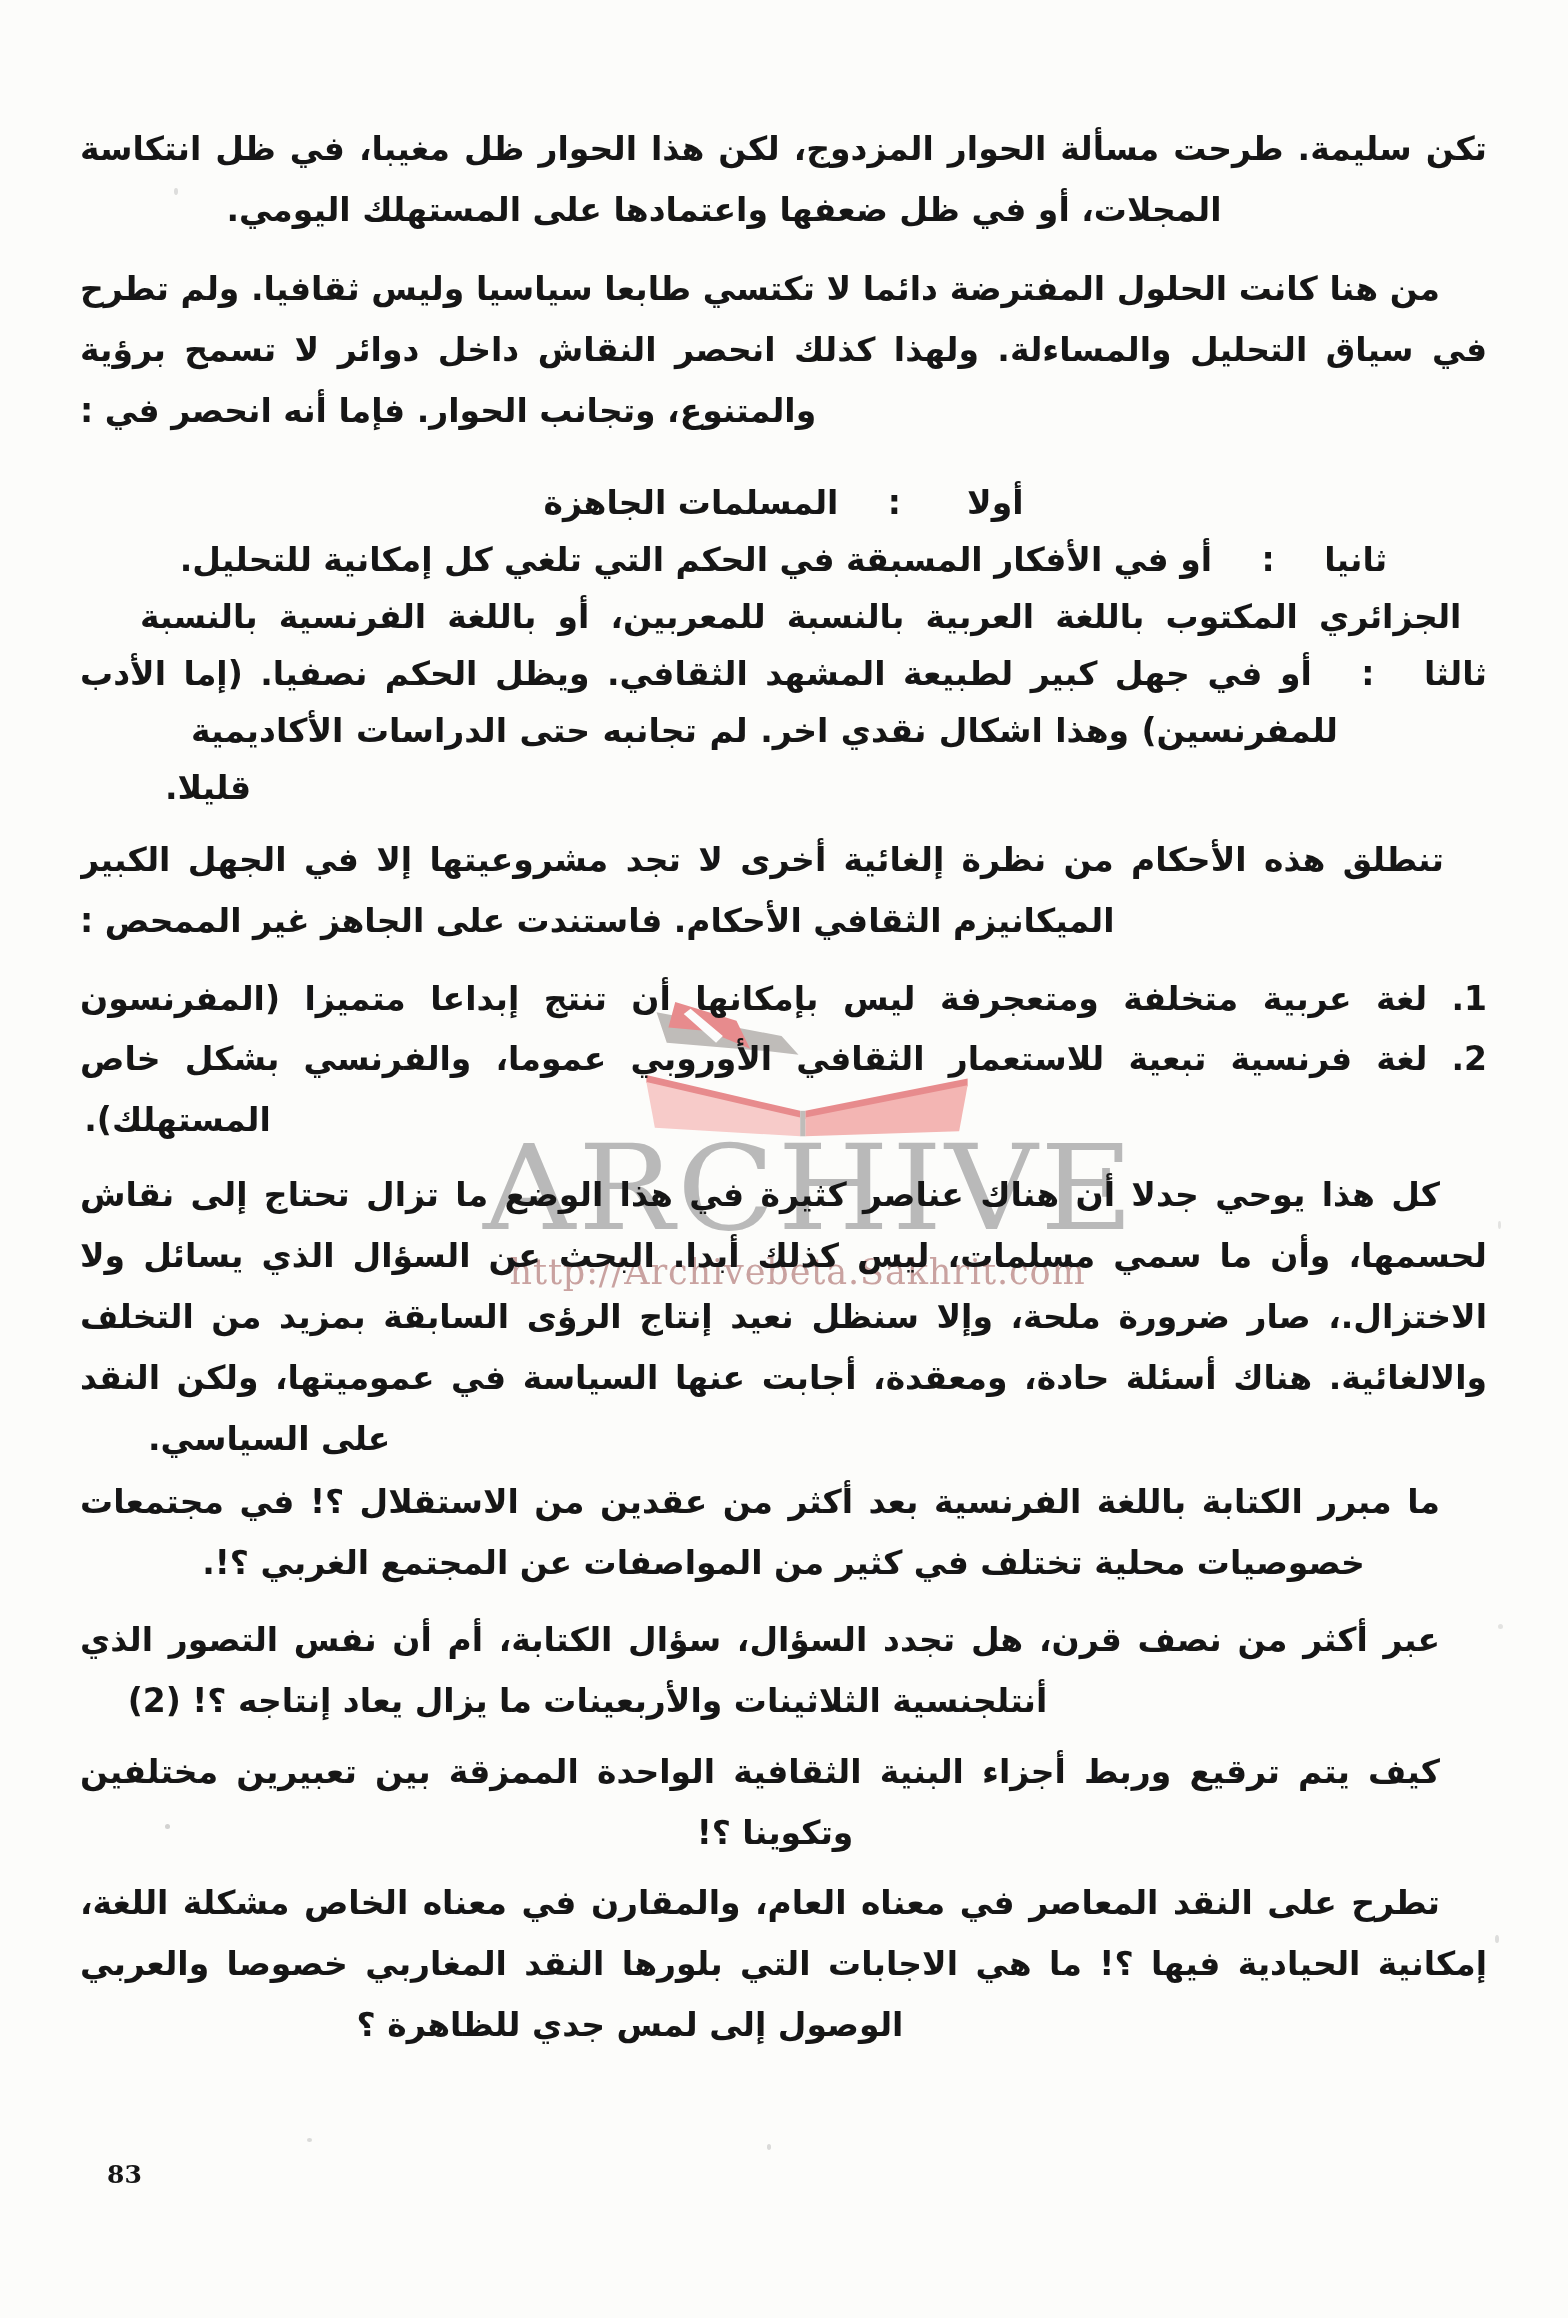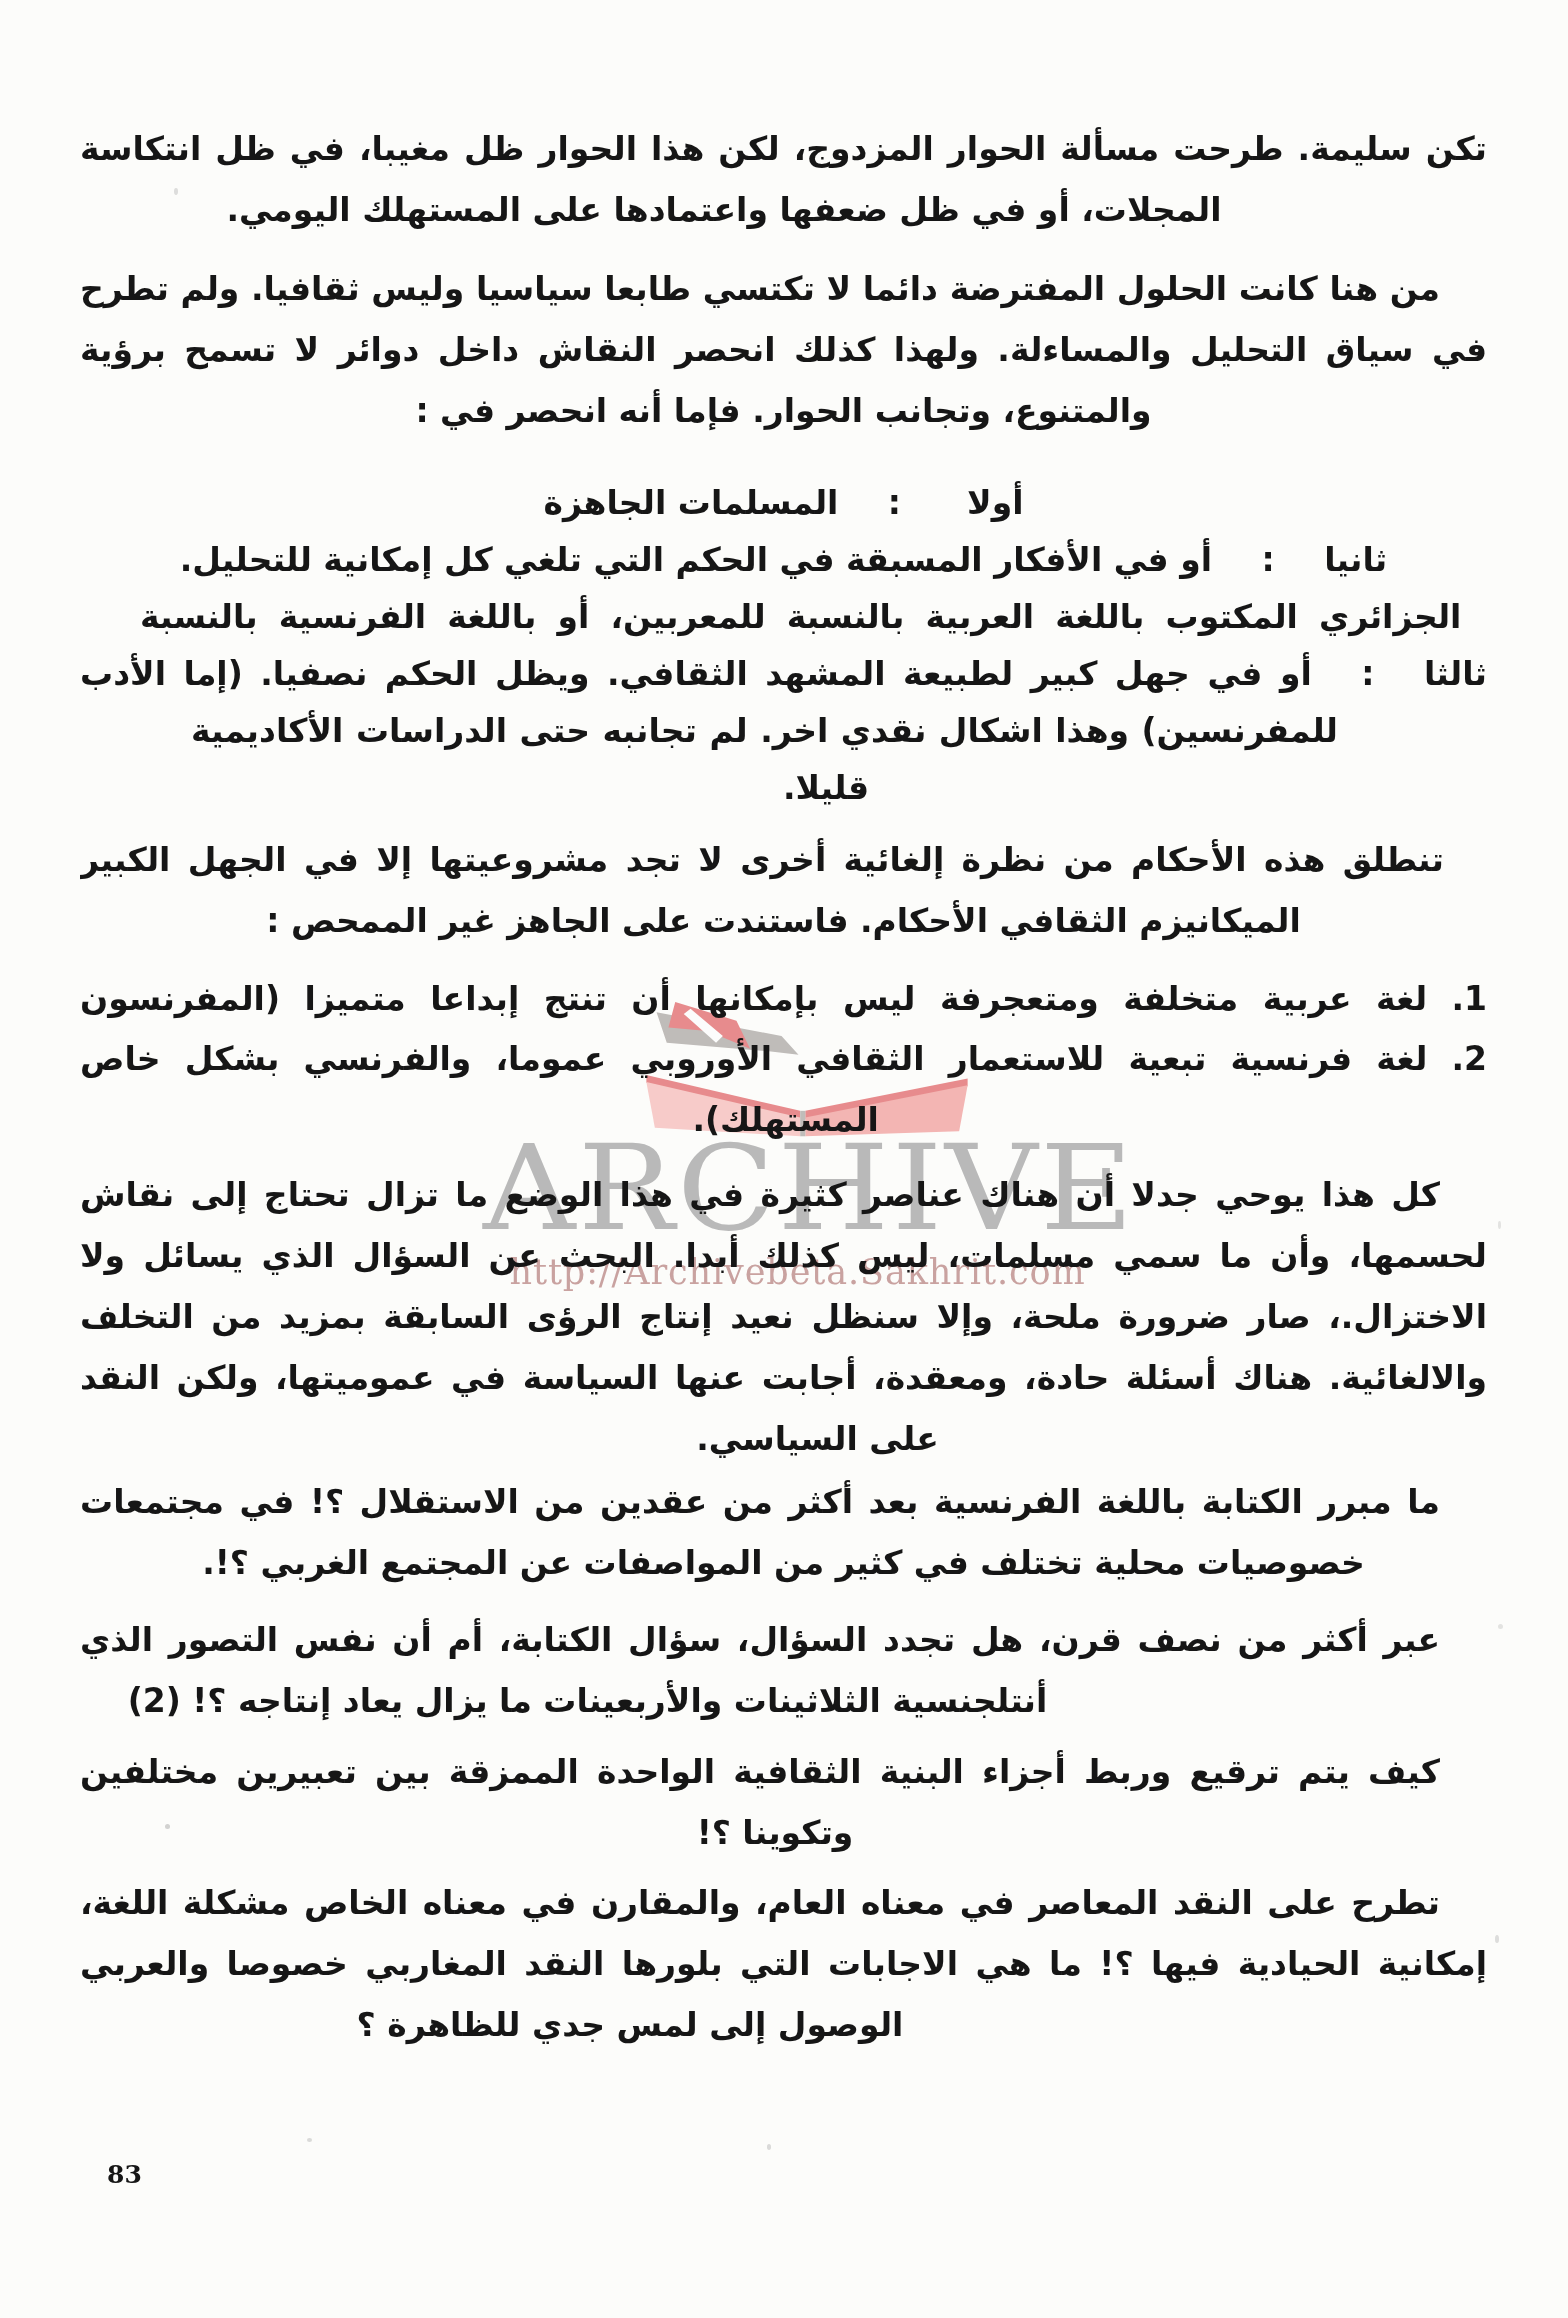--- a/index.html
+++ b/index.html
@@ -16,21 +16,21 @@
   }
   .para{position:absolute;right:0;width:100%;--lh:61px;}
   .line{
     height:var(--lh);line-height:var(--lh);
     font-size:33px;font-weight:700;
     white-space:normal;overflow:hidden;
     letter-spacing:0;
   }
   .fill  {text-align:justify;text-align-last:justify;}
   .right {text-align:center;}
-  .left  {text-align:center;}
+  .left  {text-align:left;}
   
   .watermark{position:absolute;inset:0;z-index:0;}
   .wm-book{position:absolute;left:641px;top:1002px;width:332px;height:136px;opacity:.85;}
   .bk-light{fill:var(--bk-light,#f7c3c1);}
   .bk-mid{fill:var(--bk-mid,#f2a9a7);}
   .bk-dark{fill:var(--bk-dark,#e4787a);}
   .bk-gray{fill:var(--bk-gray,#b5b1ae);}
   .wm-archive{
     position:absolute;left:443px;top:1130px;width:733px;height:128px;
     font-family:"DejaVu Serif",serif;font-weight:400;

